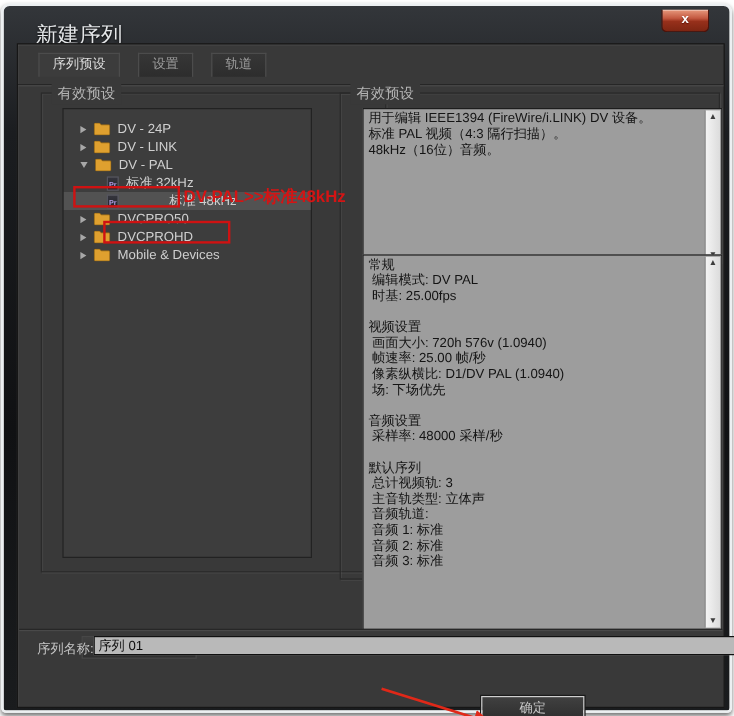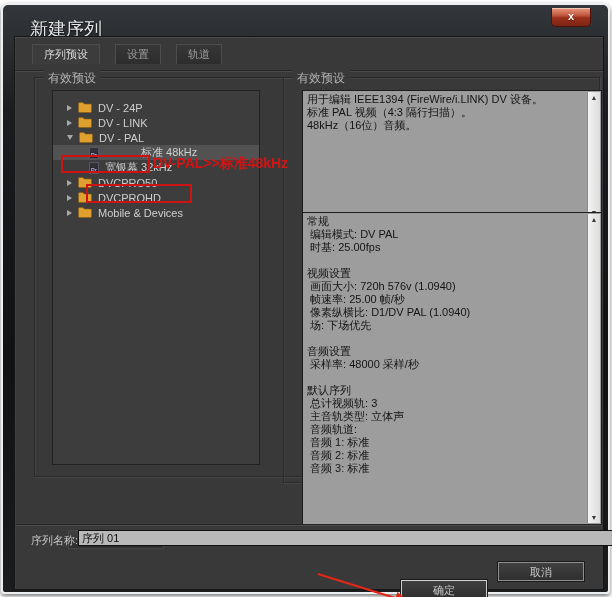--- a/index.html
+++ b/index.html
@@ -143,30 +143,30 @@
           </div>
 
           <div class="tree-row">
             <span class="caret down"></span>
             <svg class="folder-ic" viewBox="0 0 14 11">
                 <path d="M.5 1.6 Q.5 .6 1.5 .6 H5 L6.3 2 H12.7 Q13.5 2 13.5 2.8 V9.6 Q13.5 10.5 12.6 10.5 H1.4 Q.5 10.5 .5 9.6 Z" fill="#dfa02f" stroke="#8a5f12" stroke-width=".6"></path>
               </svg>
             <span>DV - PAL</span>
           </div>
 
+          <div class="tree-row preset-row">
+            <span class="preset-ic">Pr</span>
+            <span>标准 32kHz</span>
+          </div>
 
           <div class="tree-row preset-row selected">
             <span class="preset-ic">Pr</span>
             <span>标准 48kHz</span>
           </div>
 
-          <div class="tree-row preset-row">
-            <span class="preset-ic">Pr</span>
-            <span>宽银幕 32kHz</span>
-          </div>
 
 
           <div class="tree-row">
             <span class="caret right"></span>
             <svg class="folder-ic" viewBox="0 0 14 11">
                 <path d="M.5 1.6 Q.5 .6 1.5 .6 H5 L6.3 2 H12.7 Q13.5 2 13.5 2.8 V9.6 Q13.5 10.5 12.6 10.5 H1.4 Q.5 10.5 .5 9.6 Z" fill="#dfa02f" stroke="#8a5f12" stroke-width=".6"></path>
               </svg>
             <span>DVCPRO50</span>
           </div>
 
@@ -229,21 +229,20 @@
             <div class="sb-arrow sb-down">▼</div>
           </div>
         </div>
       </div>
 
       <div class="hr-groove"></div>
       <span class="seqname-label">序列名称:</span>
       <input class="seqname-input" type="text" value="序列 01" style="">
 
       <div class="btn btn-ok">确定</div>
-      <div class="btn btn-cancel">取消</div>
 
       <div class="anno-rect anno-rect-1"></div>
       <div class="anno-rect anno-rect-2"></div>
       <div class="anno-text">DV-PAL&gt;&gt;标准48kHz</div>
       <svg class="anno-arrow" viewBox="0 0 115 44">
         <defs>
           <marker id="ah" markerWidth="8" markerHeight="8" refX="6" refY="3" orient="auto">
             <path d="M0,0 L7,3 L0,6 Z" fill="#e02818"></path>
           </marker>
         </defs>

